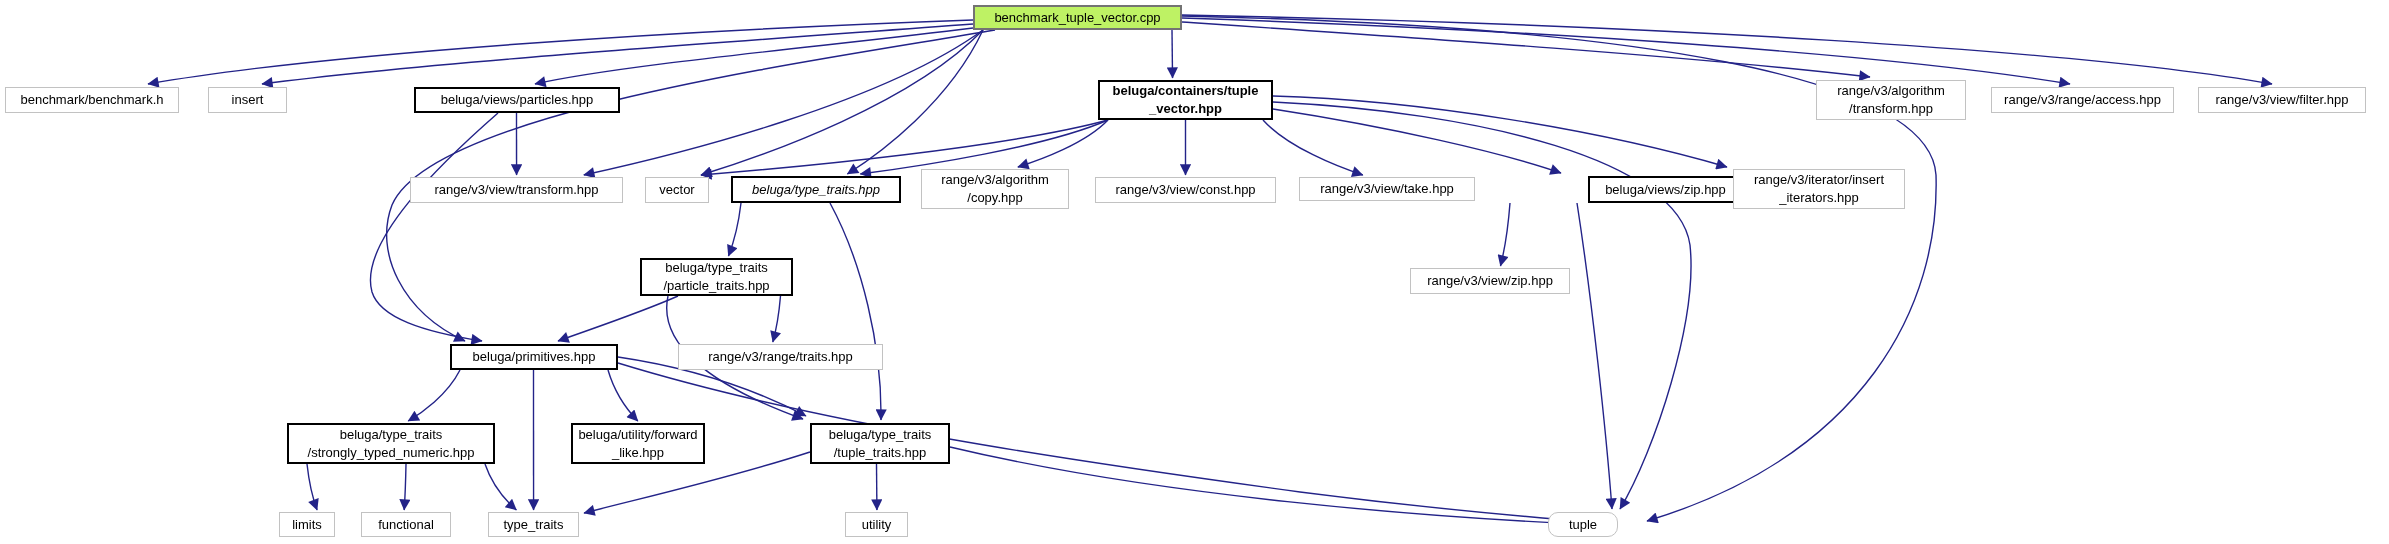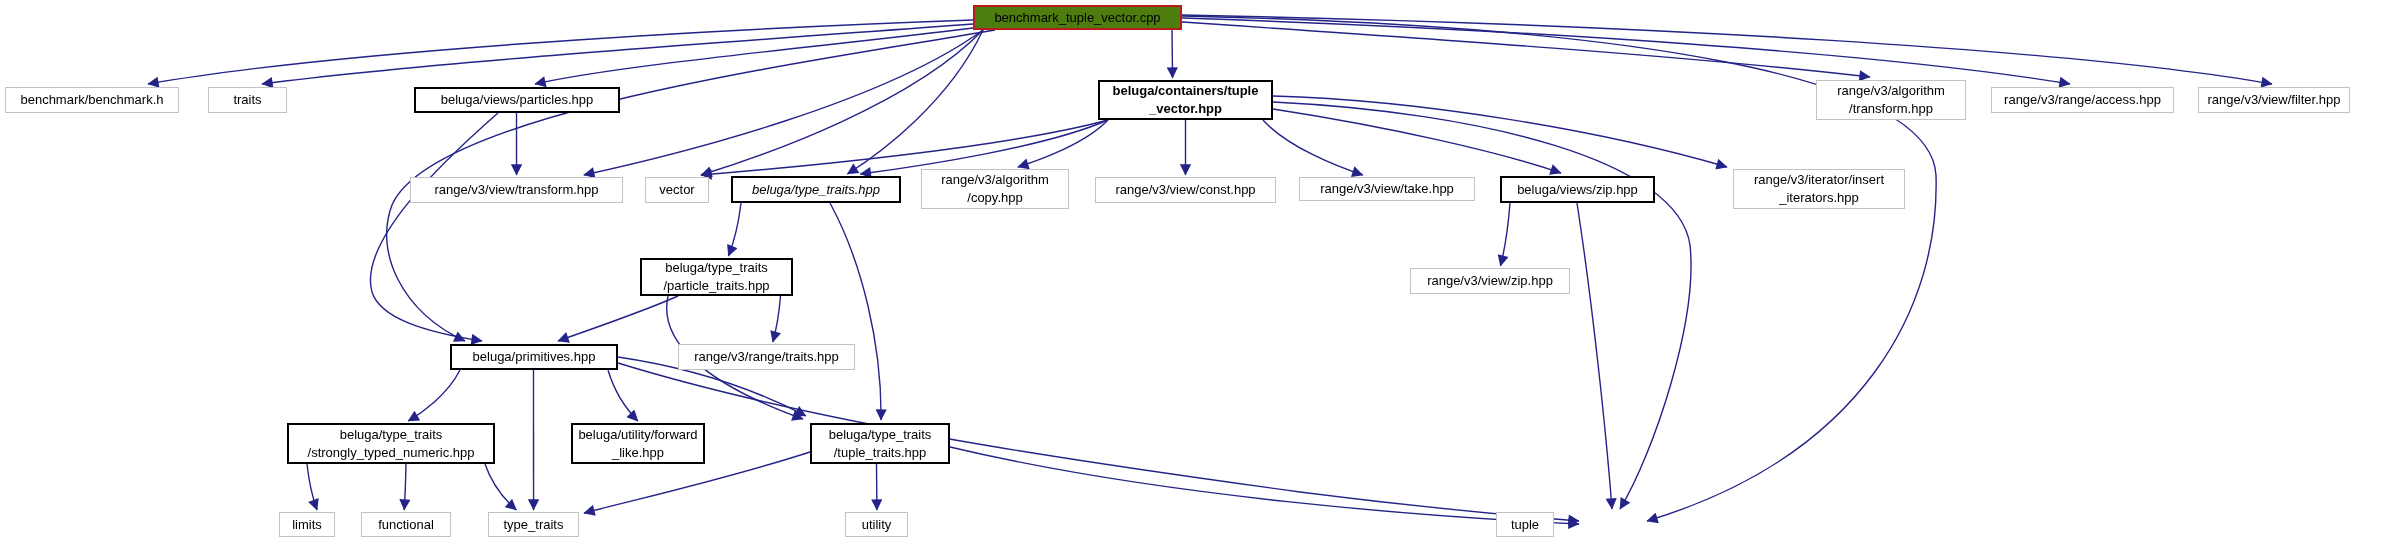--- a/index.html
+++ b/index.html
@@ -4,21 +4,21 @@
 <style>
   html,body{margin:0;padding:0;background:#ffffff;}
   #stage{position:relative;width:2389px;height:544px;background:#ffffff;overflow:hidden;
          font-family:"Liberation Sans","DejaVu Sans",sans-serif;}
   #edge-layer{position:absolute;left:0;top:0;width:2389px;height:544px;}
   .node{position:absolute;box-sizing:border-box;background:#ffffff;color:#000;
         display:flex;align-items:center;justify-content:center;text-align:center;
         font-size:13px;line-height:18px;white-space:pre-line;padding:0 3px;}
   .node.external{border:1px solid #c2c2c2;}
   .node.internal{border:2px solid #000000;}
-  .node.main{background:#4d7c0f;border:2px solid #b91c1c;font-weight:normal;}
+  .node.main{background:#bef264;border:2px solid #737373;font-weight:normal;}
 </style>
 </head>
 <body>
 
 <div id="stage">
   <svg id="edge-layer" width="2389" height="544" viewBox="0 0 2389 544" xmlns="http://www.w3.org/2000/svg">
     <defs>
       <marker id="arrow" viewBox="0 0 10 10" refX="9.5" refY="5" markerWidth="10" markerHeight="8" orient="auto-start-reverse">
         <path d="M 0 0 L 10 5 L 0 10 z" fill="#232388"></path>
       </marker>
@@ -62,48 +62,48 @@
         <path d="M 406 464 C 405.55 487 404.65 503.1 404.2 510" stroke="#232388" marker-end="url(#arrow)"></path>
         <path d="M 485 464 C 492.85 487 508.54999999999995 503.1 516.4 510" stroke="#232388" marker-end="url(#arrow)"></path>
         <path d="M 810 452 C 730 478 650 496 584 513" stroke="#232388" marker-end="url(#arrow)"></path>
         <path d="M 876.5 464 C 876.605 487 876.8149999999999 503.1 876.92 510" stroke="#232388" marker-end="url(#arrow)"></path>
         <path d="M 950 447 C 1160 497 1430 517 1579 524" stroke="#232388" marker-end="url(#arrow)"></path>
       </g>
   </svg>
   <div id="node-layer">
       <div class="node main" style="left: 973px; top: 5px; width: 209px; height: 25px;">benchmark_tuple_vector.cpp</div>
       <div class="node external" style="left: 5px; top: 87px; width: 174px; height: 26px;">benchmark/benchmark.h</div>
-      <div class="node external" style="left: 208px; top: 87px; width: 79px; height: 26px;">traits</div>
+      <div class="node external" style="left: 208px; top: 87px; width: 79px; height: 26px;">insert</div>
       <div class="node internal" style="left: 414px; top: 87px; width: 206px; height: 26px;">beluga/views/particles.hpp</div>
       <div class="node internal" style="left: 1098px; top: 80px; width: 175px; height: 40px; font-weight: bold;">beluga/containers/tuple
 _vector.hpp</div>
       <div class="node external" style="left: 1816px; top: 80px; width: 150px; height: 40px;">range/v3/algorithm
 /transform.hpp</div>
       <div class="node external" style="left: 1991px; top: 87px; width: 183px; height: 26px;">range/v3/range/access.hpp</div>
-      <div class="node external" style="left: 2198px; top: 87px; width: 152px; height: 26px;">range/v3/view/filter.hpp</div>
+      <div class="node external" style="left: 2198px; top: 87px; width: 168px; height: 26px;">range/v3/view/filter.hpp</div>
       <div class="node external" style="left: 410px; top: 177px; width: 213px; height: 26px;">range/v3/view/transform.hpp</div>
       <div class="node external" style="left: 645px; top: 177px; width: 64px; height: 26px;">vector</div>
       <div class="node internal" style="left: 731px; top: 176px; width: 170px; height: 27px; font-style: italic;">beluga/type_traits.hpp</div>
       <div class="node external" style="left: 921px; top: 169px; width: 148px; height: 40px;">range/v3/algorithm
 /copy.hpp</div>
       <div class="node external" style="left: 1095px; top: 177px; width: 181px; height: 26px;">range/v3/view/const.hpp</div>
       <div class="node external" style="left: 1299px; top: 177px; width: 176px; height: 24px;">range/v3/view/take.hpp</div>
-      <div class="node internal" style="left: 1500px; top: 176px; width: 155px; height: 27px;">beluga/views/zip.hpp</div>
+      <div class="node internal" style="left: 1588px; top: 176px; width: 155px; height: 27px;">beluga/views/zip.hpp</div>
       <div class="node external" style="left: 1733px; top: 169px; width: 172px; height: 40px;">range/v3/iterator/insert
 _iterators.hpp</div>
       <div class="node internal" style="left: 640px; top: 258px; width: 153px; height: 38px;">beluga/type_traits
 /particle_traits.hpp</div>
       <div class="node external" style="left: 1410px; top: 268px; width: 160px; height: 26px; text-align: right;">range/v3/view/zip.hpp</div>
       <div class="node internal" style="left: 450px; top: 344px; width: 168px; height: 26px;">beluga/primitives.hpp</div>
-      <div class="node external" style="left: 678px; top: 344px; width: 177px; height: 26px;">range/v3/range/traits.hpp</div>
+      <div class="node external" style="left: 678px; top: 344px; width: 205px; height: 26px;">range/v3/range/traits.hpp</div>
       <div class="node internal" style="left: 287px; top: 423px; width: 208px; height: 41px;">beluga/type_traits
 /strongly_typed_numeric.hpp</div>
       <div class="node internal" style="left: 571px; top: 423px; width: 134px; height: 41px;">beluga/utility/forward
 _like.hpp</div>
       <div class="node internal" style="left: 810px; top: 423px; width: 140px; height: 41px;">beluga/type_traits
 /tuple_traits.hpp</div>
       <div class="node external" style="left: 279px; top: 512px; width: 56px; height: 25px;">limits</div>
       <div class="node external" style="left: 361px; top: 512px; width: 90px; height: 25px;">functional</div>
       <div class="node external" style="left: 488px; top: 512px; width: 91px; height: 25px;">type_traits</div>
       <div class="node external" style="left: 845px; top: 512px; width: 63px; height: 25px;">utility</div>
-      <div class="node external" style="left: 1496px; top: 512px; width: 58px; height: 25px;">tuple</div>
+      <div class="node external" style="left: 1548px; top: 512px; width: 70px; height: 25px; border-radius: 10px;">tuple</div>
     </div>
 </div>
 
 </body></html>

